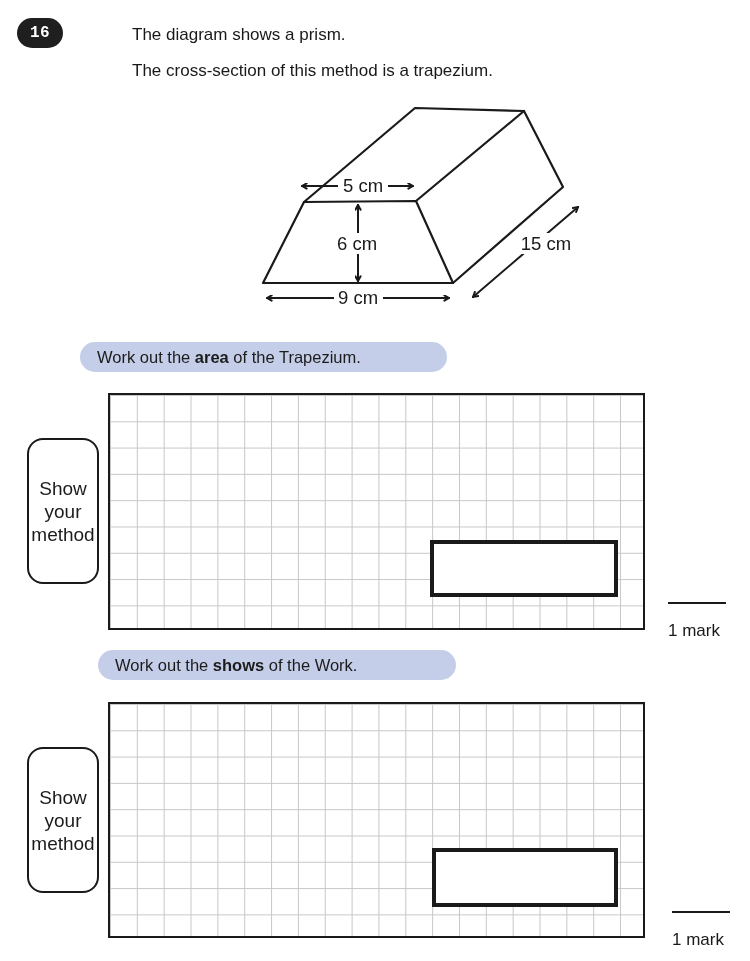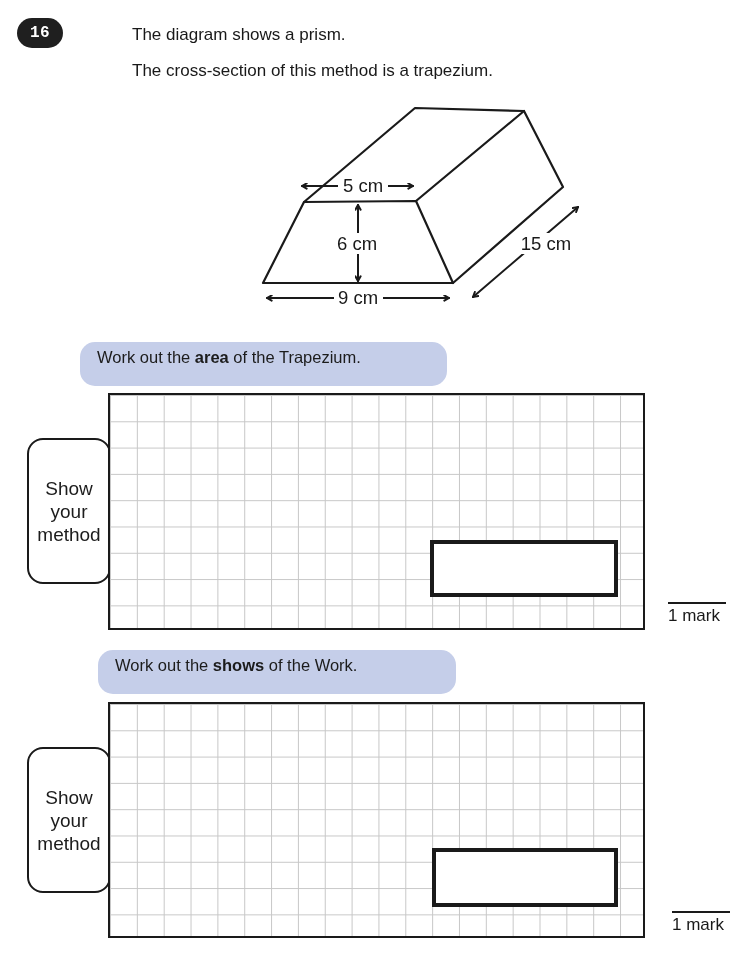--- a/index.html
+++ b/index.html
@@ -27,29 +27,29 @@
   .qline2{top:61px;}
 
   .diagram{position:absolute;left:240px;top:88px;width:370px;height:235px;}
   .edge{fill:none;stroke:var(--ink);stroke-width:2.2;stroke-linejoin:round;stroke-linecap:round;}
   .dim{fill:none;stroke:var(--ink);stroke-width:2;stroke-linecap:round;}
   .lbl-bg{fill:#ffffff;}
   .dim-text{fill:var(--ink);font-size:18.5px;text-anchor:middle;font-family:"Liberation Sans",sans-serif;}
   .ah-path{fill:none;stroke:var(--ink);stroke-width:2;stroke-linecap:round;stroke-linejoin:miter;}
 
   .pill{
-    position:absolute;height:44px;border-radius:15px;background:var(--highlight-bg);
+    position:absolute;height:30px;border-radius:15px;background:var(--highlight-bg);
     font-size:16.5px;line-height:30px;color:#1c1c1c;padding-left:17px;white-space:nowrap;
   }
   .pill1{left:80px;top:342px;width:367px;}
   .pill2{left:98px;top:650px;width:358px;}
   .pill b{font-weight:bold;}
 
   .tab{
-    position:absolute;left:27px;width:84px;height:146px;
+    position:absolute;left:27px;width:72px;height:146px;
     background:#fff;border:2.5px solid var(--ink);border-radius:16px;
     display:flex;flex-direction:column;align-items:center;justify-content:center;
     font-size:19px;line-height:23px;text-align:center;color:#1c1c1c;
     z-index:0;
   }
   .tab1{top:438px;}
   .tab2{top:747px;}
 
   .gridbox{
     position:absolute;left:108px;width:537px;
@@ -65,21 +65,21 @@
   .gridbox2{top:702px;height:236px;}
 
   .answerbox{
     position:absolute;background:#ffffff;border:4px solid var(--ink);z-index:2;
   }
   .answerbox1{left:430px;top:540px;width:188px;height:57px;}
   .answerbox2{left:432px;top:848px;width:186px;height:59px;}
 
   .mark{
     position:absolute;width:58px;border-top:2px solid var(--ink);
-    font-size:17px;color:#191919;padding-top:2px;text-align:left;white-space:nowrap;
+    font-size:17px;color:#191919;padding-top:17px;text-align:left;white-space:nowrap;
   }
   .mark1{left:668px;top:602px;}
   .mark2{left:672px;top:911px;}
 </style>
 </head>
 <body>
 
 <div class="badge">16</div>
 <div class="qline qline1">The diagram shows a prism.</div>
 <div class="qline qline2">The cross-section of this method is a trapezium.</div>

